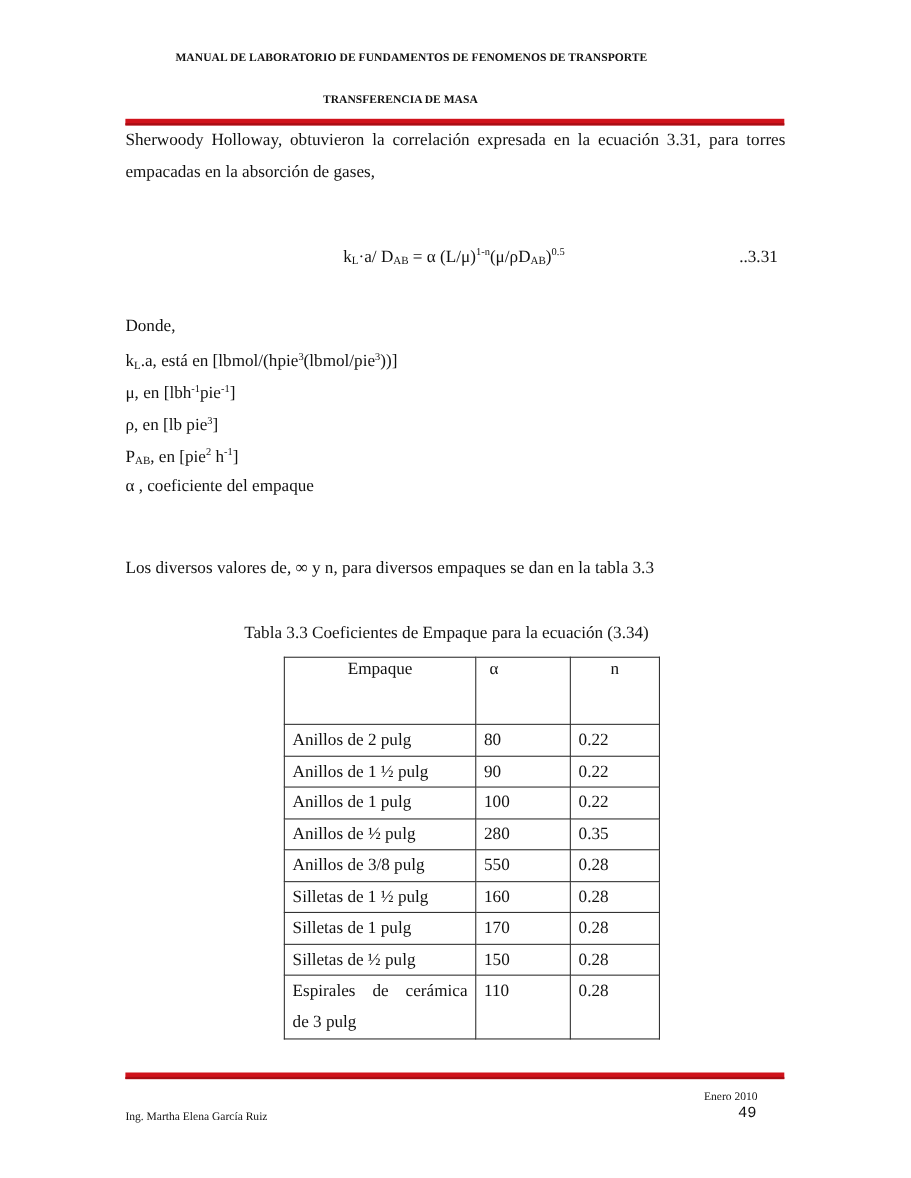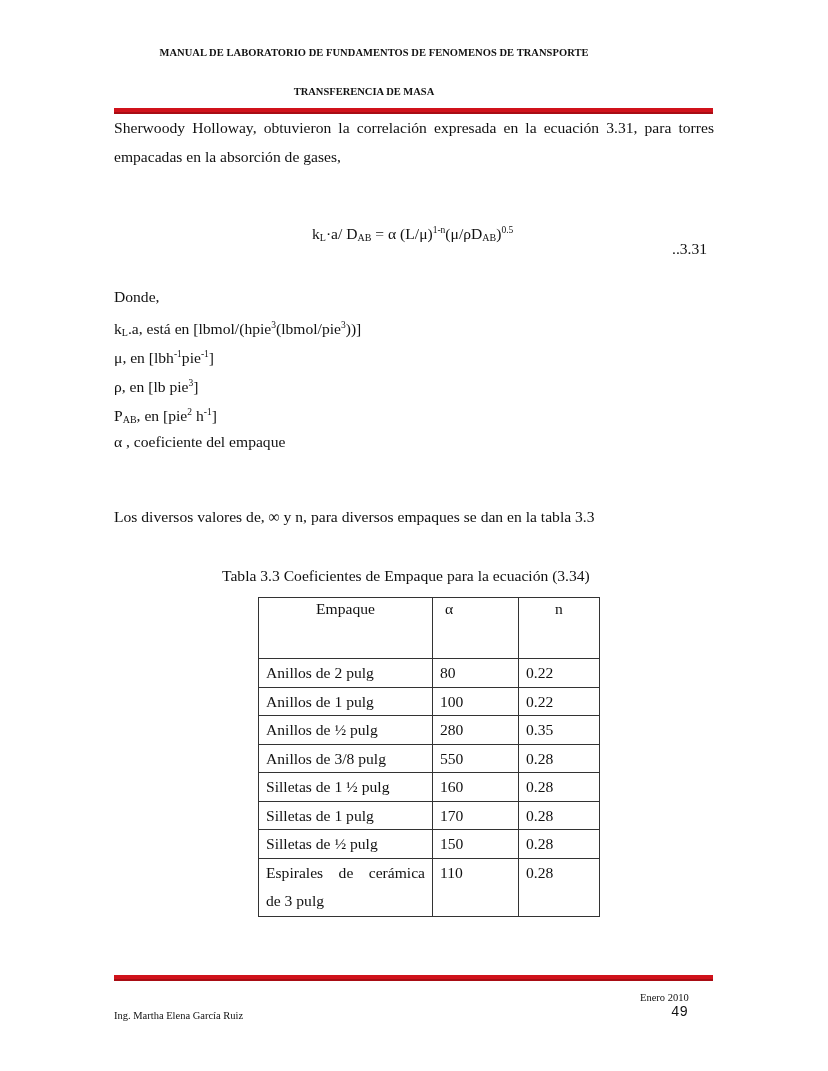--- a/index.html
+++ b/index.html
@@ -7,21 +7,21 @@
            font-family: "Liberation Serif", "DejaVu Serif", serif; color: #111; }
     .abs { position: absolute; }
     .hdr-title { left: 0; width: 748px; top: 47px; text-align: center; font-weight: bold; font-size: 10.5px; letter-spacing: 0.05px; }
     .hdr-sub { left: 0; width: 728px; top: 86px; text-align: center; font-weight: bold; font-size: 10.5px; }
     .rule { left: 114px; width: 599px; height: 6px; background: #d0121b; border-bottom: 2px solid #a80d14; box-sizing: border-box; }
     .rule-top { top: 108px; }
     .rule-bot { top: 975px; }
     .para { left: 114px; width: 600px; font-size: 15.6px; line-height: 28.5px; text-align: justify; }
     .p1 { top: 114px; }
     .eq { left: 312px; top: 225px; font-size: 15.6px; white-space: nowrap; }
-    .eq-num { left: 672px; top: 225px; font-size: 15.6px; margin-top: 15px; }
+    .eq-num { left: 672px; top: 225px; font-size: 15.6px; }
     sub { font-size: 10px; vertical-align: -2px; }
     sup { font-size: 9.5px; vertical-align: 6px; }
     .defs { left: 114px; top: 282px; font-size: 15.6px; }
     .defs div { height: 29px; line-height: 29px; white-space: nowrap; }
     .p2 { left: 114px; top: 508px; font-size: 15.6px; white-space: nowrap; }
     .caption { left: 222px; top: 567px; font-size: 15.6px; white-space: nowrap; }
     table.tbl { position: absolute; left: 258px; top: 597px; border-collapse: collapse; font-size: 15.6px; }
     table.tbl td, table.tbl th { border: 1.3px solid #333; vertical-align: top; padding: 0 7px; font-weight: normal; text-align: left; }
     table.tbl th { height: 58px; padding-top: 2px; }
     table.tbl th.c-emp { text-align: center; }
@@ -70,20 +70,25 @@
       <th class="c3 c-n">n</th>
     </tr>
   </thead>
   <tbody>
     <tr>
         <td>Anillos de 2 pulg</td>
         <td>80</td>
         <td>0.22</td>
       </tr>
     <tr>
+        <td>Anillos de 1 ½ pulg</td>
+        <td>90</td>
+        <td>0.22</td>
+      </tr>
+    <tr>
         <td>Anillos de 1 pulg</td>
         <td>100</td>
         <td>0.22</td>
       </tr>
     <tr>
         <td>Anillos de ½ pulg</td>
         <td>280</td>
         <td>0.35</td>
       </tr>
     <tr>

